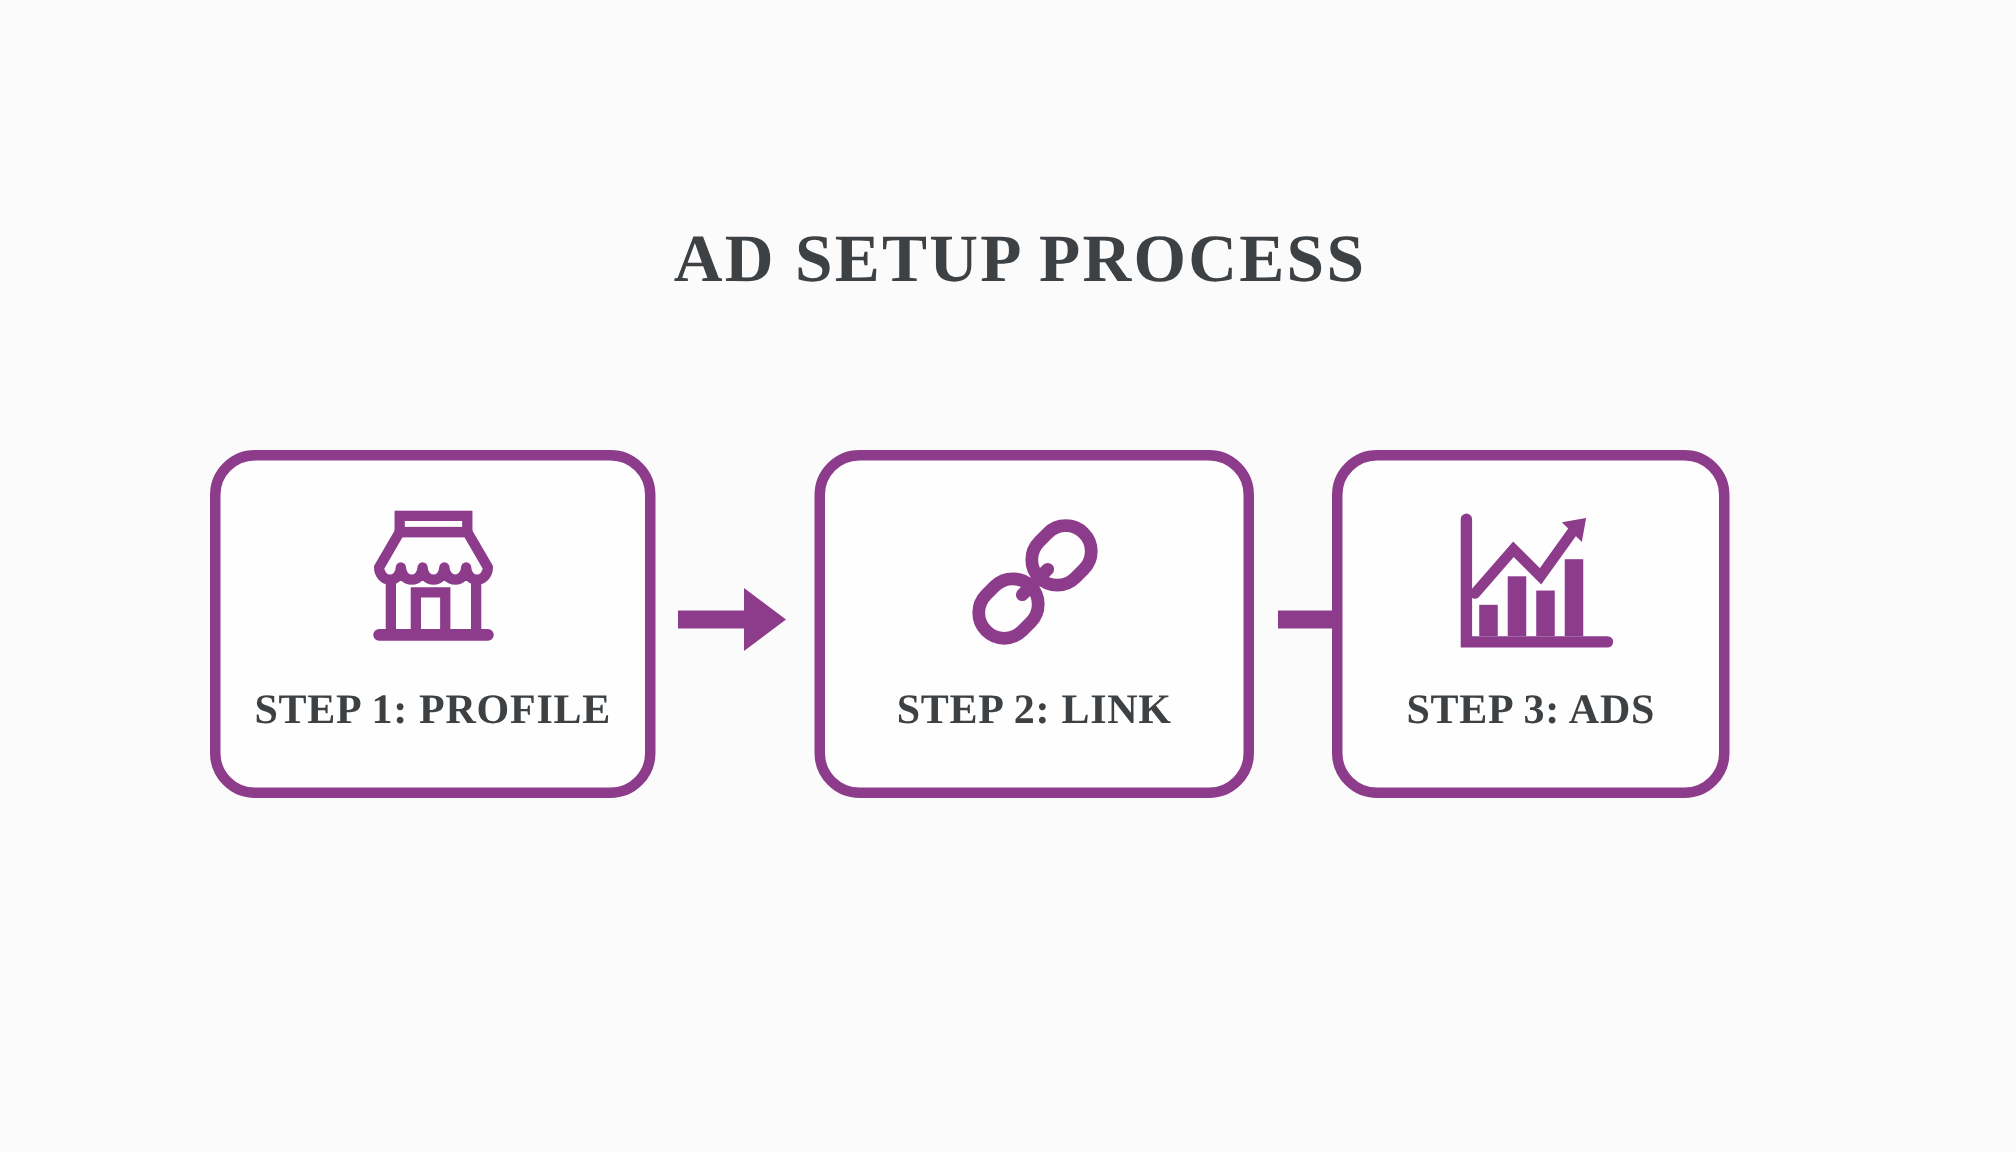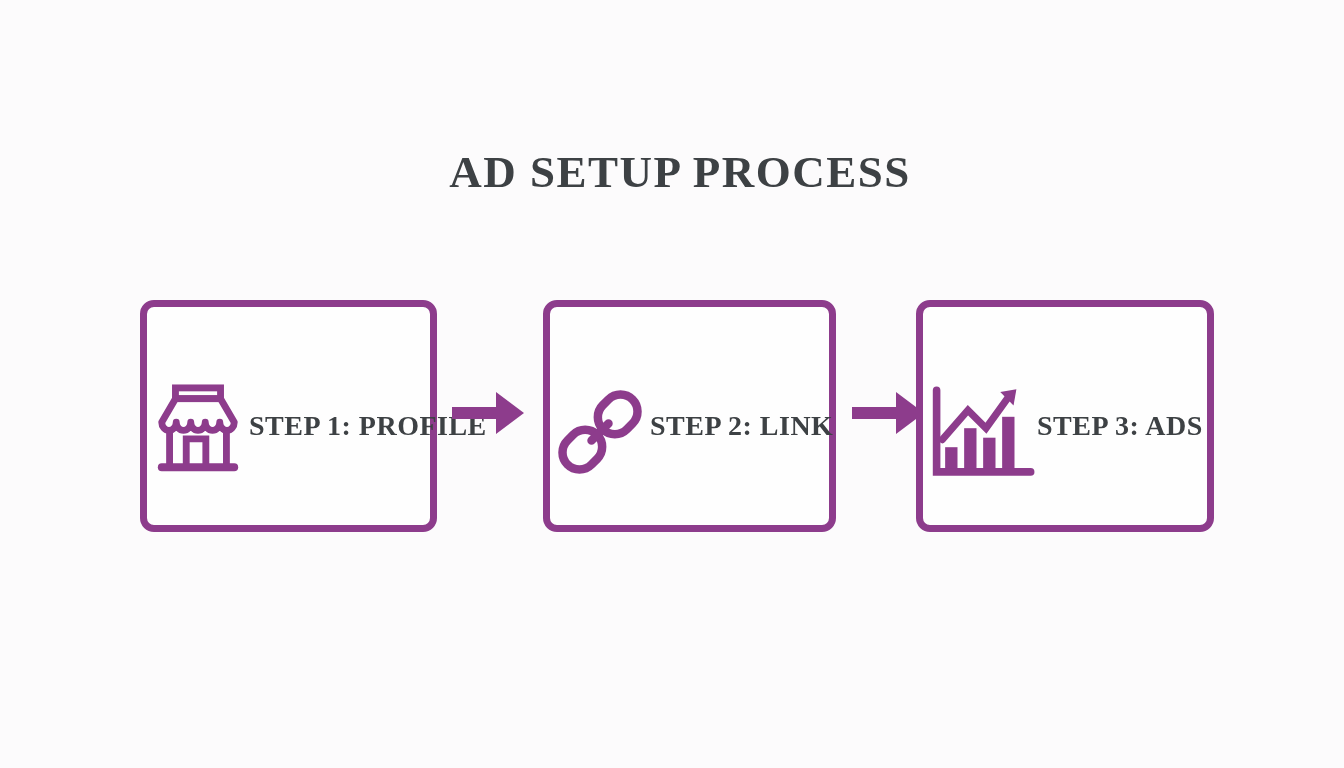--- a/index.html
+++ b/index.html
@@ -25,27 +25,28 @@
     font-weight:700;
     letter-spacing:1.5px;
     color:var(--text);
     padding-left:16px;
   }
   .card{
     position:absolute;
     top:300px; height:232px;
     background:var(--card-bg);
     border:7px solid var(--purple);
-    border-radius:14px;
+    border-radius:30px;
     display:flex;
+    flex-direction:column;
     align-items:center;
   }
   .card-1{ left:140px; width:297px; }
   .card-2{ left:543px; width:293px;text-align:center; }
-  .card-3{ left:916px; width:298px;text-align:center; }
+  .card-3{ left:888px; width:265px;text-align:center; }
   .icon{
     margin-top:31px;
     height:100px;
     display:flex;
     align-items:center;
     justify-content:center;
   }
   .label{
     margin-top:20px;
     font-size:28px;

